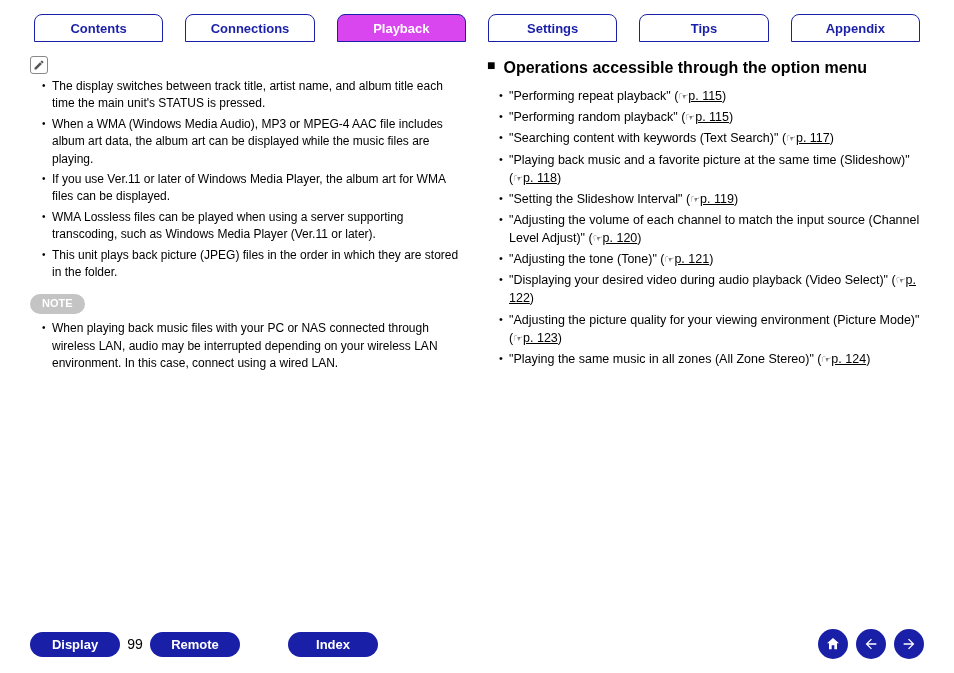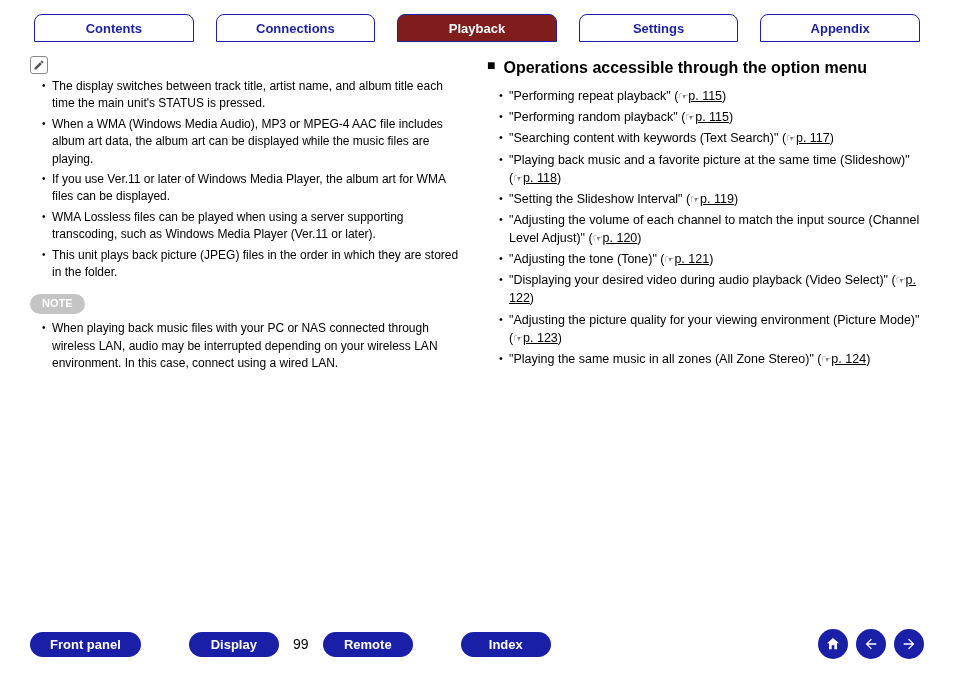--- a/index.html
+++ b/index.html
@@ -27,21 +27,21 @@
     justify-content: center;
     font-weight: bold;
     font-size: 13px;
     color: #1a1fa8;
     background: #fff;
     margin: 0 4px;
     cursor: pointer;
     position: relative;
   }
   .tab.active {
-    background: #7f1d1d;
+    background: #d946ef;
     color: #fff;
   }
   .content {
     display: flex;
     padding: 14px 30px 0 30px;
     gap: 20px;
   }
   .col {
     flex: 1;
     line-height: 1.45;
@@ -136,21 +136,21 @@
     font-weight: bold;
     font-size: 13px;
     padding: 5px 20px;
     border-radius: 14px;
     cursor: pointer;
     min-width: 90px;
     text-align: center;
   }
   .page-num {
     font-size: 14px;
-    width: 44px;
+    width: 30px;
     text-align: center;
   }
   .nav-icons {
     margin-left: auto;
     display: flex;
     gap: 8px;
   }
   .circle-btn {
     width: 30px;
     height: 30px;
@@ -165,20 +165,21 @@
   .bottom-group { display: flex; align-items: center; gap: 48px;}
 </style>
 </head>
 <body>
 
 <div class="topnav">
   <div class="tab">Contents</div>
   <div class="tab">Connections</div>
   <div class="tab active">Playback</div>
   <div class="tab">Settings</div>
+  <div class="tab">Tips</div>
   <div class="tab">Appendix</div>
 </div>
 
 <div class="content">
 
   <div class="col">
     <div class="pen-icon-box">
       <svg width="12" height="12" viewBox="0 0 24 24">
           <path d="M3 17.25V21h3.75l11-11-3.75-3.75-11 11zM20.7 7.05a1 1 0 0 0 0-1.41l-2.34-2.34a1 1 0 0 0-1.41 0L15 5.25 18.75 9l1.95-1.95z" fill="#555"></path>
         </svg>
@@ -211,21 +212,20 @@
       <li><span>"Adjusting the tone (Tone)"</span> (<span class="hand">☞</span><a class="page-link">p. 121</a>)</li>
       <li><span>"Displaying your desired video during audio playback (Video Select)"</span> (<span class="hand">☞</span><a class="page-link">p. 122</a>)</li>
       <li><span>"Adjusting the picture quality for your viewing environment (Picture Mode)"</span> (<span class="hand">☞</span><a class="page-link">p. 123</a>)</li>
       <li><span>"Playing the same music in all zones (All Zone Stereo)"</span> (<span class="hand">☞</span><a class="page-link">p. 124</a>)</li>
     </ul>
   </div>
 </div>
 
 <div class="bottomnav">
   <div class="bottom-group">
-    <div class="pill">Front panel</div>
     <div class="pill">Display</div>
   </div>
   <div class="page-num">99</div>
   <div class="bottom-group">
     <div class="pill">Remote</div>
     <div class="pill">Index</div>
   </div>
   <div class="nav-icons">
     <div class="circle-btn">
       <svg width="16" height="16" viewBox="0 0 24 24" fill="#fff">

